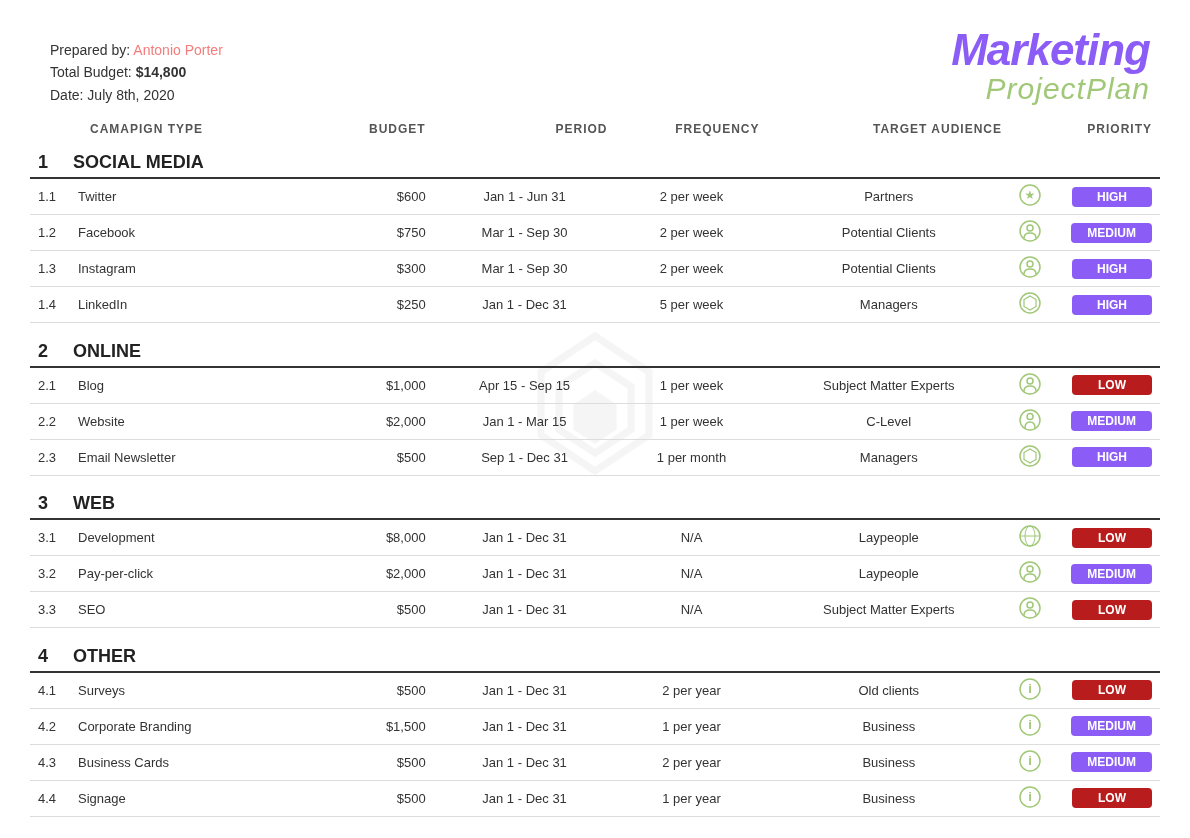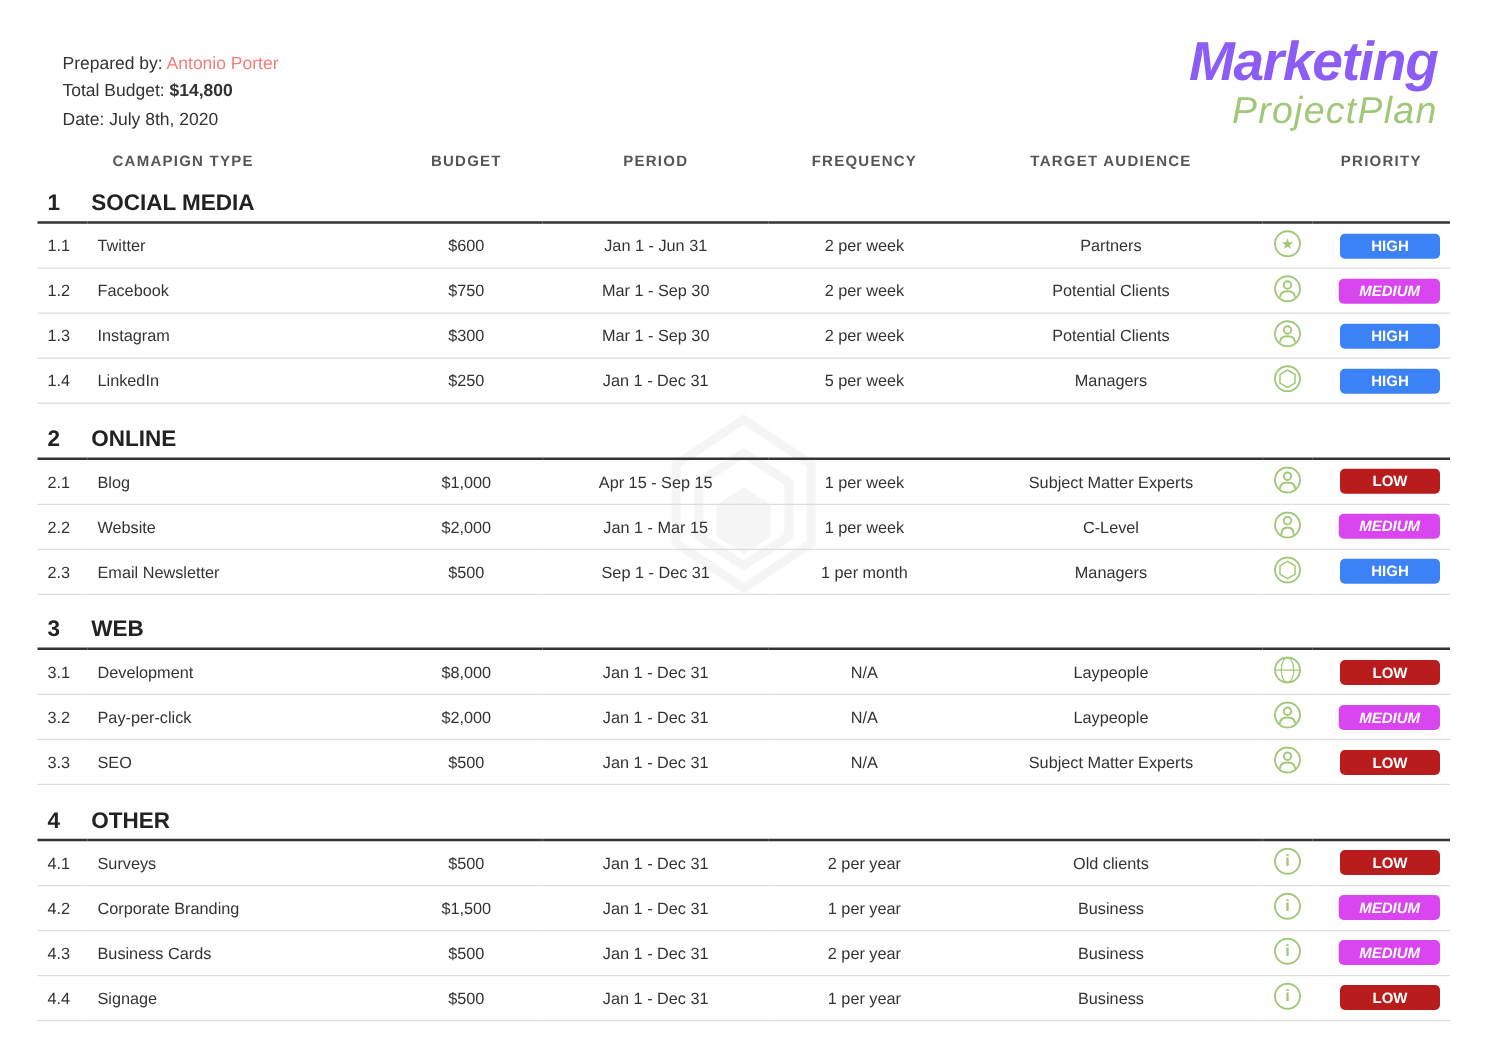--- a/index.html
+++ b/index.html
@@ -78,21 +78,21 @@
       width: 100%;
       border-collapse: collapse;
     }
 
     .col-headers th {
       font-size: 12px;
       font-weight: bold;
       letter-spacing: 1px;
       color: #555;
       padding: 6px 8px;
-      text-align: center;
+      text-align: right;
     }
 
     .col-headers th.col-campaign {
       text-align: left;
       padding-left: 60px;
     }
 
     .section-header td {
       padding: 10px 8px 4px 8px;
       font-size: 18px;
@@ -129,21 +129,21 @@
       width: 40px;
       text-align: left;
     }
 
     .col-campaign-cell {
       text-align: left;
       min-width: 160px;
     }
 
     .col-budget-cell {
-      text-align: center;
+      text-align: right;
       min-width: 80px;
     }
 
     .col-period-cell {
       text-align: center;
       min-width: 120px;
     }
 
     .col-freq-cell {
       text-align: center;
@@ -170,26 +170,25 @@
       padding: 3px 16px;
       border-radius: 4px;
       font-size: 12px;
       font-weight: bold;
       color: white;
       min-width: 80px;
       text-align: center;
     }
 
     .priority-high {
-      background-color: #3b82f6;
+      background-color: #8b5cf6;
     }
 
     .priority-medium {
-      background-color: #d946ef;
-      font-style: italic;
+      background-color: #8b5cf6;
     }
 
     .priority-low {
       background-color: #b91c1c;
     }
   </style>
 </head>
 <body>
 
 <div class="header">

